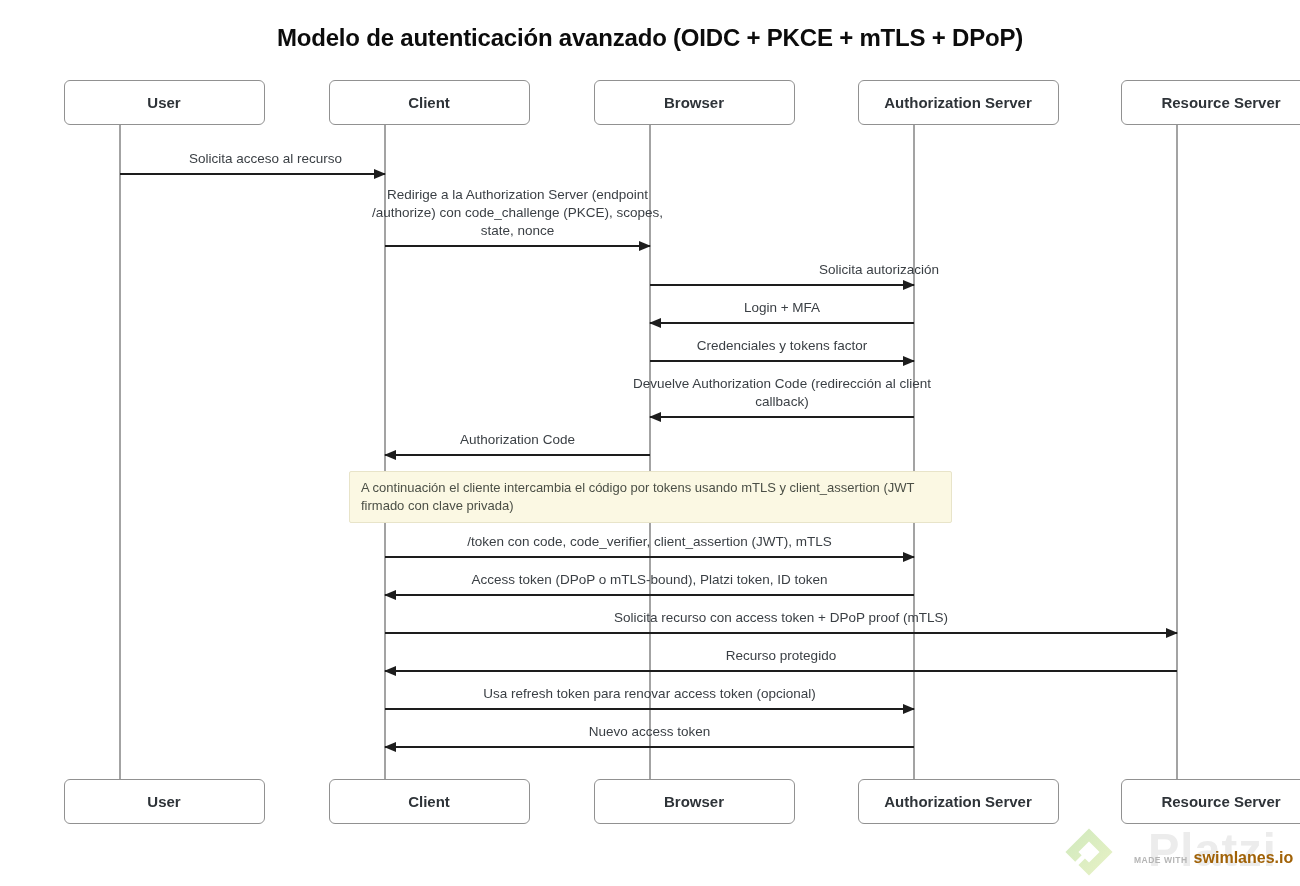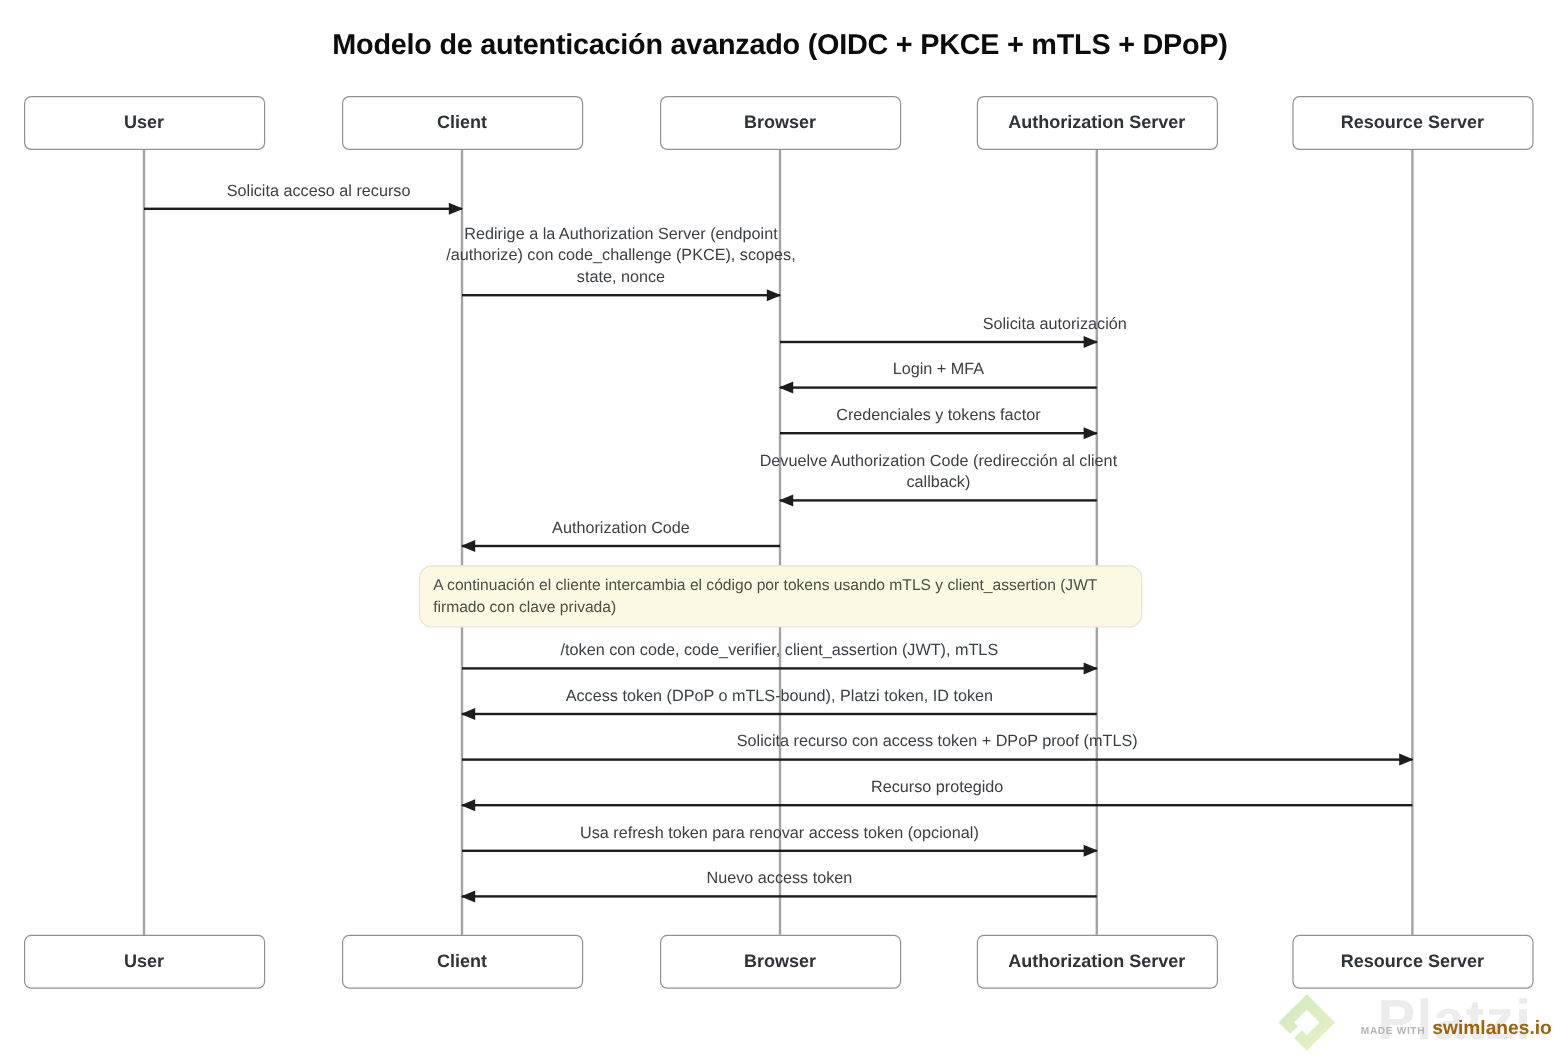--- a/index.html
+++ b/index.html
@@ -31,20 +31,21 @@
     background: #ffffff;
     border: 1.5px solid var(--box-border, #919191);
     border-radius: 6px;
     display: flex;
     align-items: center;
     justify-content: center;
     font-size: 15px;
     font-weight: 700;
     color: #2e3338;
     z-index: 3;
+    margin-left: 44px;
   }
   .lifeline {
     position: absolute;
     width: 2px;
     background: var(--lifeline, #a3a3a3);
     z-index: 1;
   }
   .msg-label {
     position: absolute;
     text-align: center;
@@ -164,21 +165,21 @@
       <div class="msg-label" style="left: 360px; width: 842px; bottom: 259px;">Solicita recurso con access token + DPoP proof (mTLS)</div>
       <div class="msg-arrow right" style="left: 385px; width: 792px; top: 632px;"></div>
       <div class="msg-label" style="left: 360px; width: 842px; bottom: 221px;">Recurso protegido</div>
       <div class="msg-arrow left" style="left: 385px; width: 792px; top: 670px;"></div>
       <div class="msg-label" style="left: 360px; width: 579px; bottom: 183px;">Usa refresh token para renovar access token (opcional)</div>
       <div class="msg-arrow right" style="left: 385px; width: 529px; top: 708px;"></div>
       <div class="msg-label" style="left: 360px; width: 579px; bottom: 145px;">Nuevo access token</div>
       <div class="msg-arrow left" style="left: 385px; width: 529px; top: 746px;"></div>
     </div>
 
-  <div class="note" id="note-box" style="left: 349px; top: 471px; width: 603px; min-height: 52px; border-radius: 11px;">A continuación el cliente intercambia el código por tokens usando mTLS y client_assertion (JWT firmado con clave privada)</div>
+  <div class="note" id="note-box" style="left: 349px; top: 471px; width: 603px; min-height: 52px;">A continuación el cliente intercambia el código por tokens usando mTLS y client_assertion (JWT firmado con clave privada)</div>
 
   <div class="platzi-text">Platzi</div>
   <svg class="platzi-logo" width="52" height="52" viewBox="0 0 64 64" aria-hidden="true">
     <defs>
       <linearGradient id="pg" x1="0" y1="0" x2="1" y2="1">
         <stop offset="0" stop-color="#cfe9bd"></stop>
         <stop offset="1" stop-color="#e9f2c6"></stop>
       </linearGradient>
     </defs>
     <path d="M32 3 L61 32 L32 61 L19 48 L27 40 L32 45 L45 32 L32 19 L19 32 L23 36 L15 44 L3 32 Z" fill="url(#pg)"></path>

